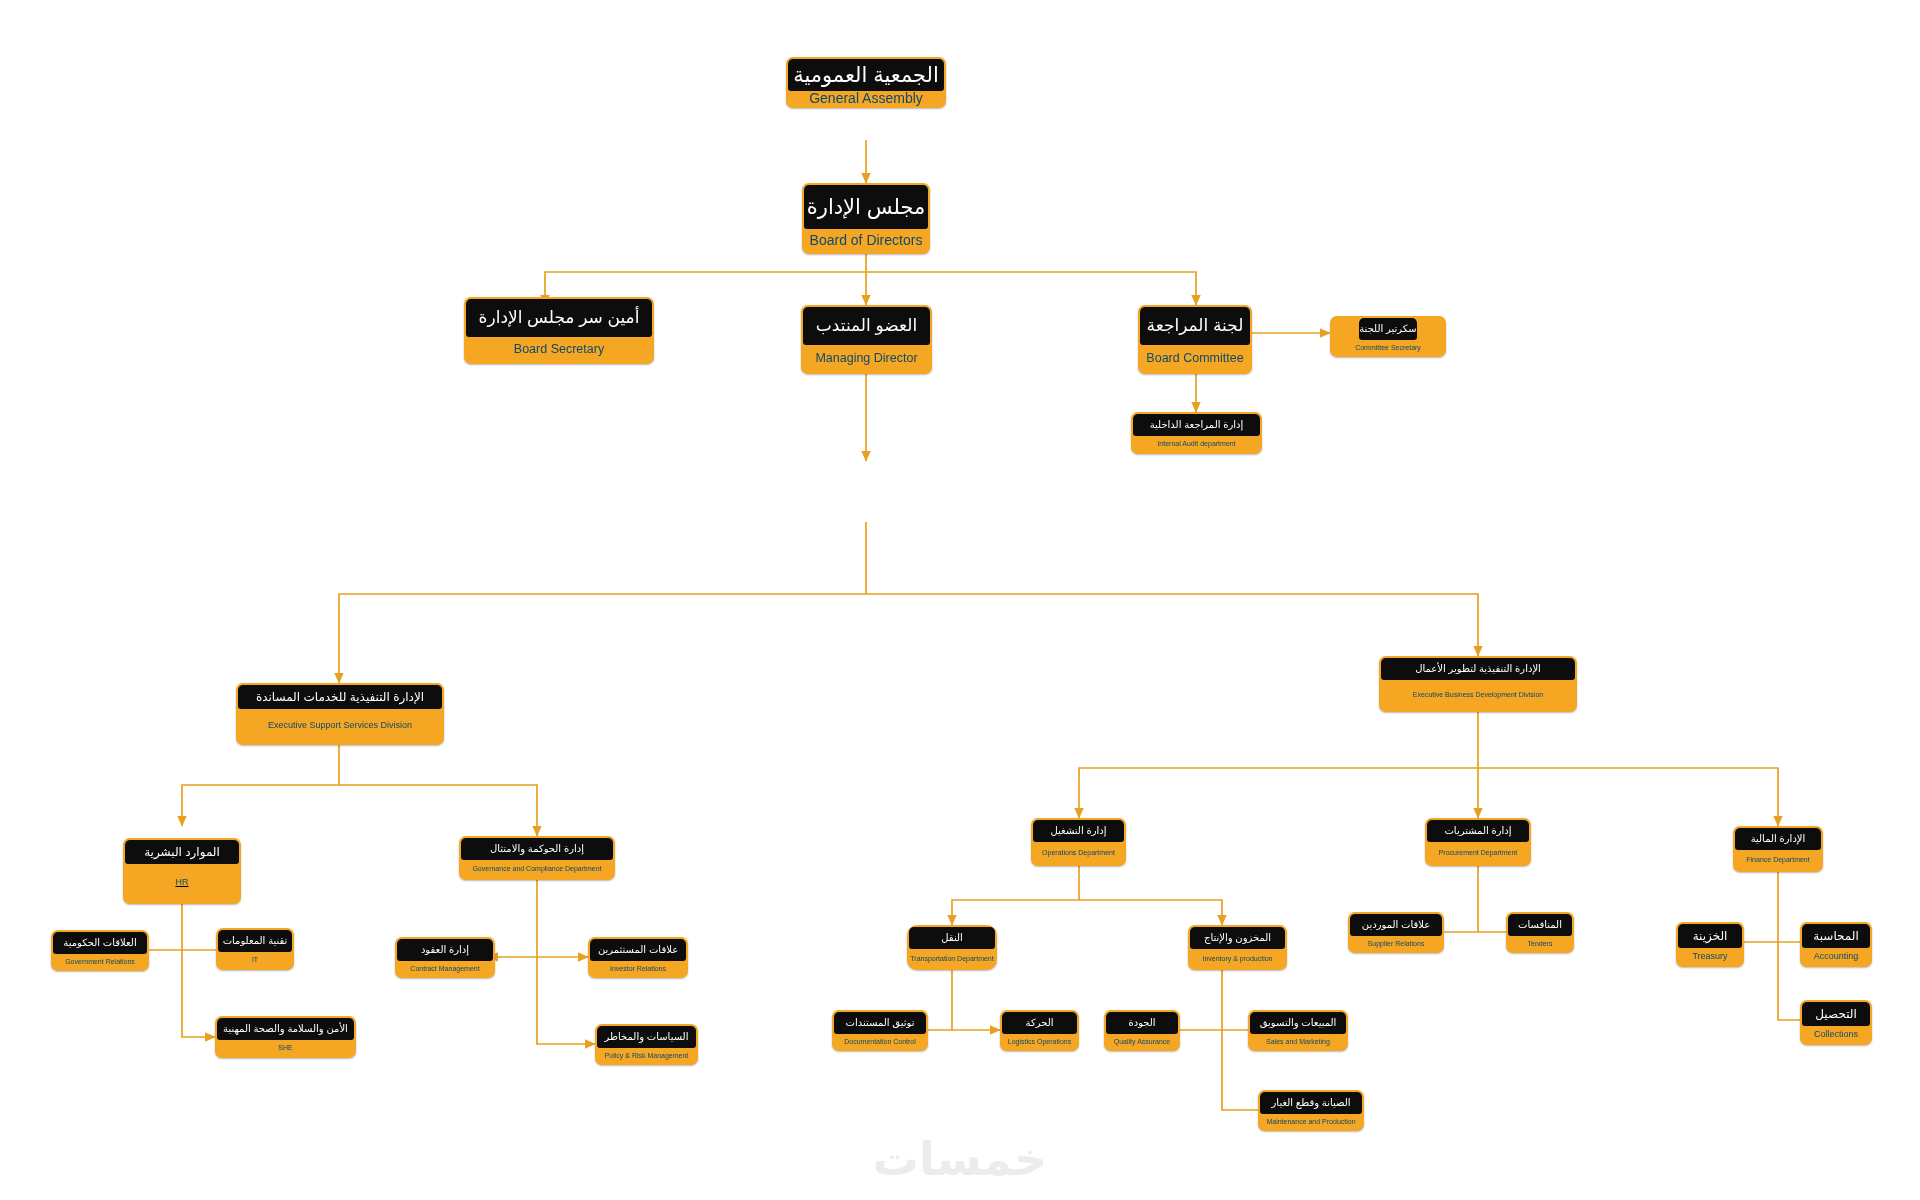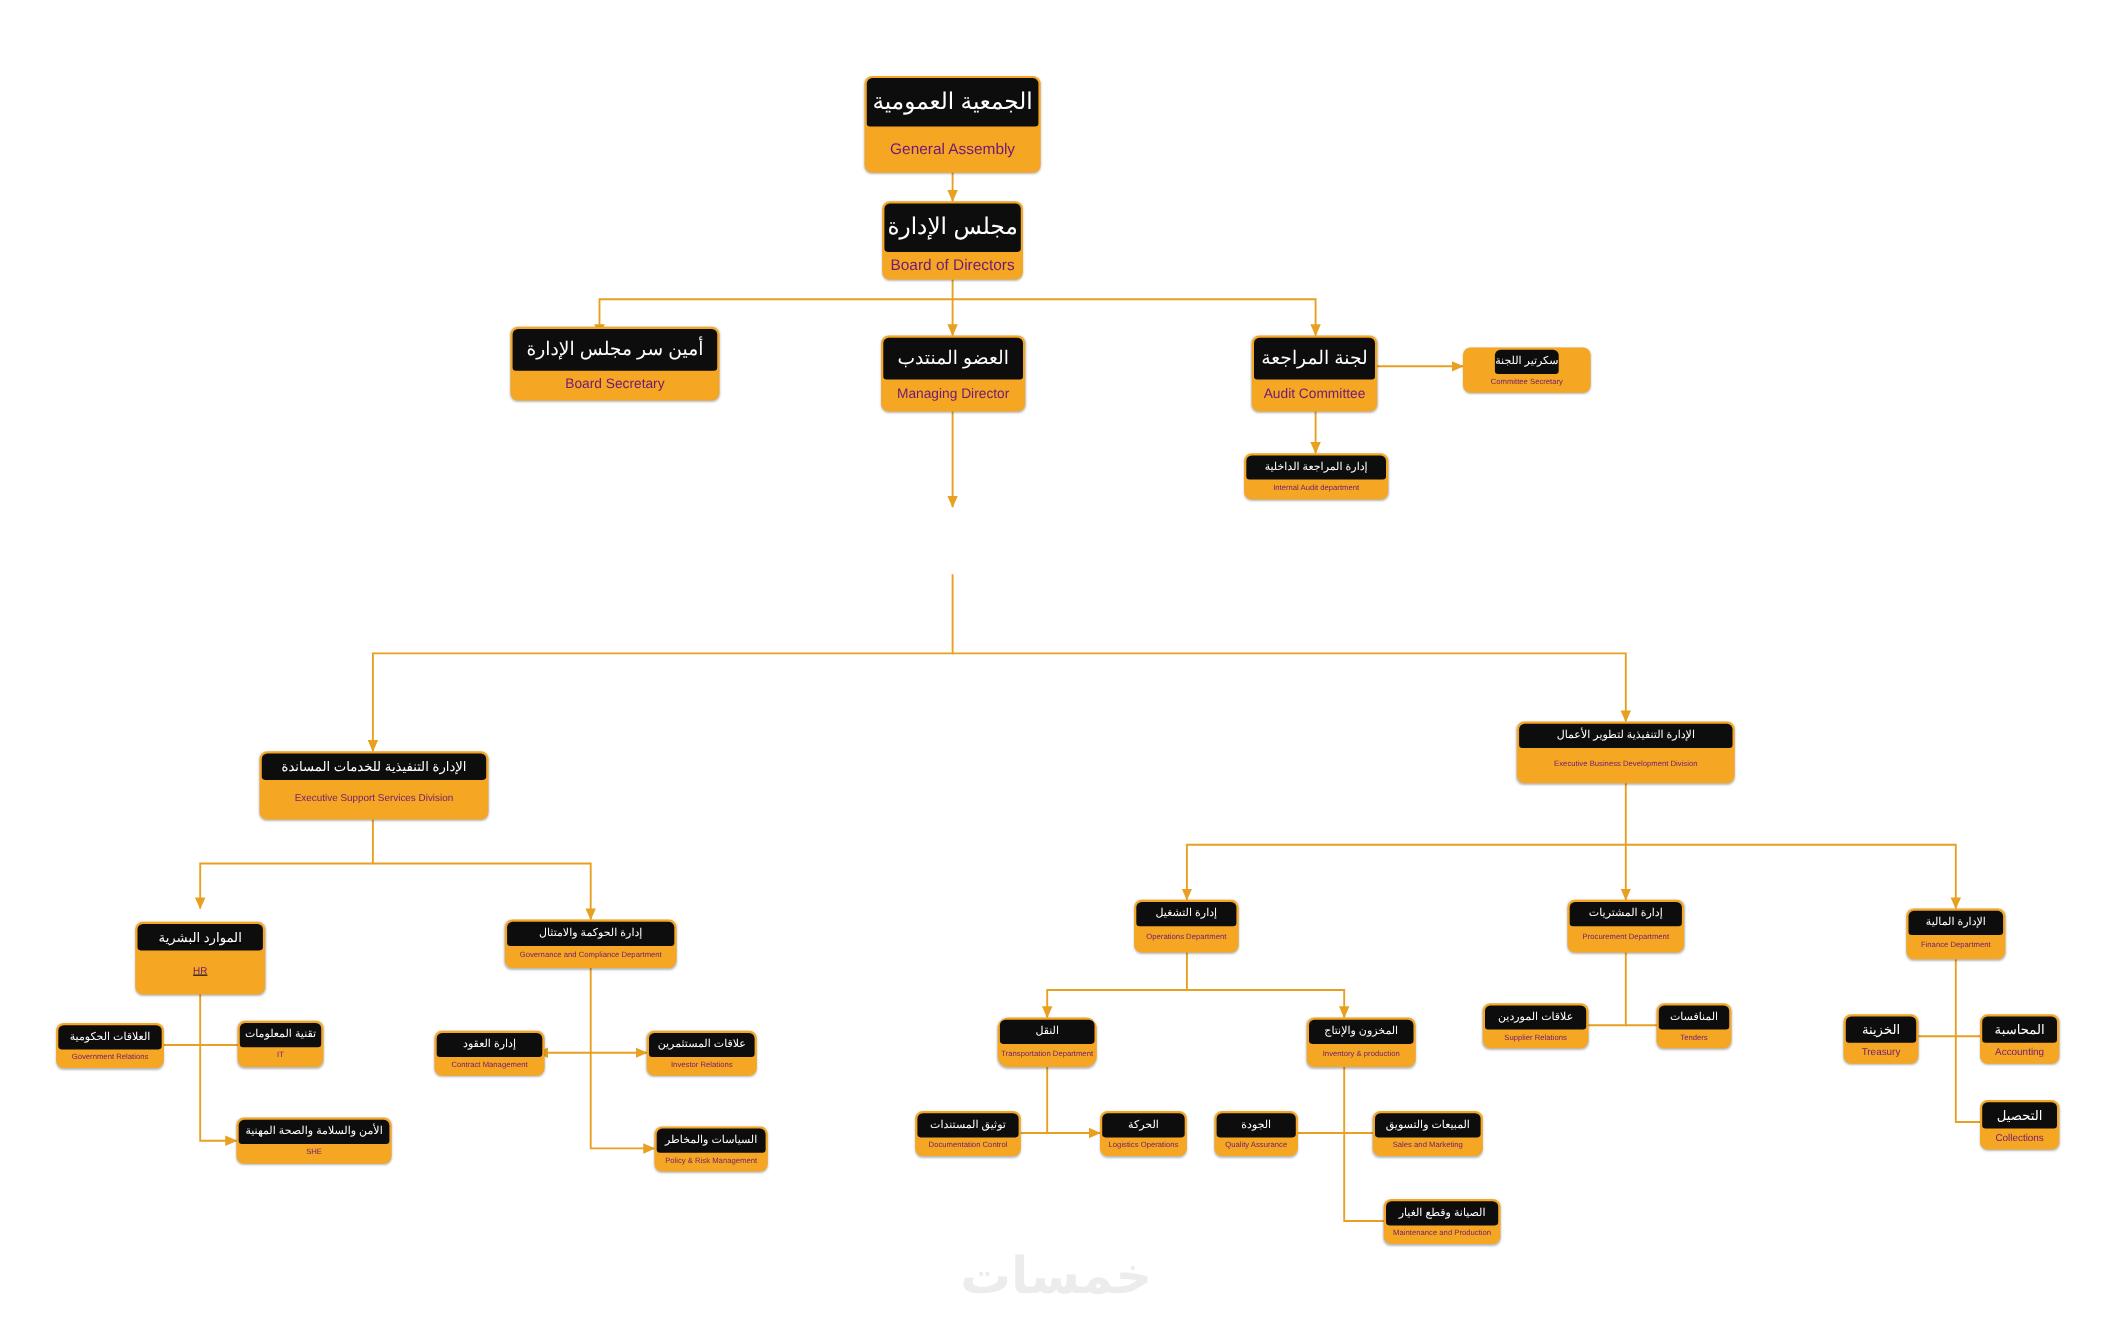--- a/index.html
+++ b/index.html
@@ -25,21 +25,21 @@
     background:#0d0d0d;
     color:#ffffff;
     border-radius:5px 5px 3px 3px;
     text-align:center;
     direction:rtl;
     display:flex;align-items:center;justify-content:center;
     white-space:nowrap;
     line-height:1.05;
   }
   .node .en{
-    color:#701a75;
+    color:#0c4a6e;
     text-align:center;
     display:flex;align-items:center;justify-content:center;
     white-space:nowrap;
     flex:1;
     line-height:1.05;
   }
 
   
   .t1 .ar{font-size:21px;height:44px;}
   .t1 .en{font-size:14px;}
@@ -116,21 +116,21 @@
 
       <path d="M1478,866 L1478,932 L1423,932" marker-end="url(#ar)"></path>
       <path d="M1478,932 L1527,932" marker-end="url(#ar)"></path>
 
       <path d="M1778,872 L1778,942 L1731,942" marker-end="url(#ar)"></path>
       <path d="M1778,942 L1825,942" marker-end="url(#ar)"></path>
       <path d="M1778,942 L1778,1020 L1825,1020" marker-end="url(#ar)"></path>
     </g>
   </svg>
 
-  <div class="node t1" style="left:786px;top:69px;width:160px;height:88px;">
+  <div class="node t1" style="left:786px;top:57px;width:160px;height:51px;">
     <div class="ar">الجمعية العمومية</div>
     <div class="en">General Assembly</div>
   </div>
 
   <div class="node t1" style="left:802px;top:183px;width:128px;height:71px;">
     <div class="ar">مجلس الإدارة</div>
     <div class="en">Board of Directors</div>
   </div>
 
   <div class="node t2" style="left:464px;top:297px;width:190px;height:67px;justify-content:space-between;">
@@ -138,21 +138,21 @@
     <div class="en">Board Secretary</div>
   </div>
 
   <div class="node t2" style="left:801px;top:305px;width:131px;height:69px;">
     <div class="ar">العضو المنتدب</div>
     <div class="en">Managing Director</div>
   </div>
 
   <div class="node t2" style="left:1138px;top:305px;width:114px;height:69px;">
     <div class="ar">لجنة المراجعة</div>
-    <div class="en">Audit Committee</div>
+    <div class="en">Board Committee</div>
   </div>
 
   <div class="node t4" style="left:1330px;top:316px;width:116px;height:41px;align-items:center;">
     <div class="ar">سكرتير اللجنة</div>
     <div class="en">Committee Secretary</div>
   </div>
 
   <div class="node t4" style="left:1131px;top:412px;width:131px;height:42px;">
     <div class="ar">إدارة المراجعة الداخلية</div>
     <div class="en">Internal Audit department</div>

